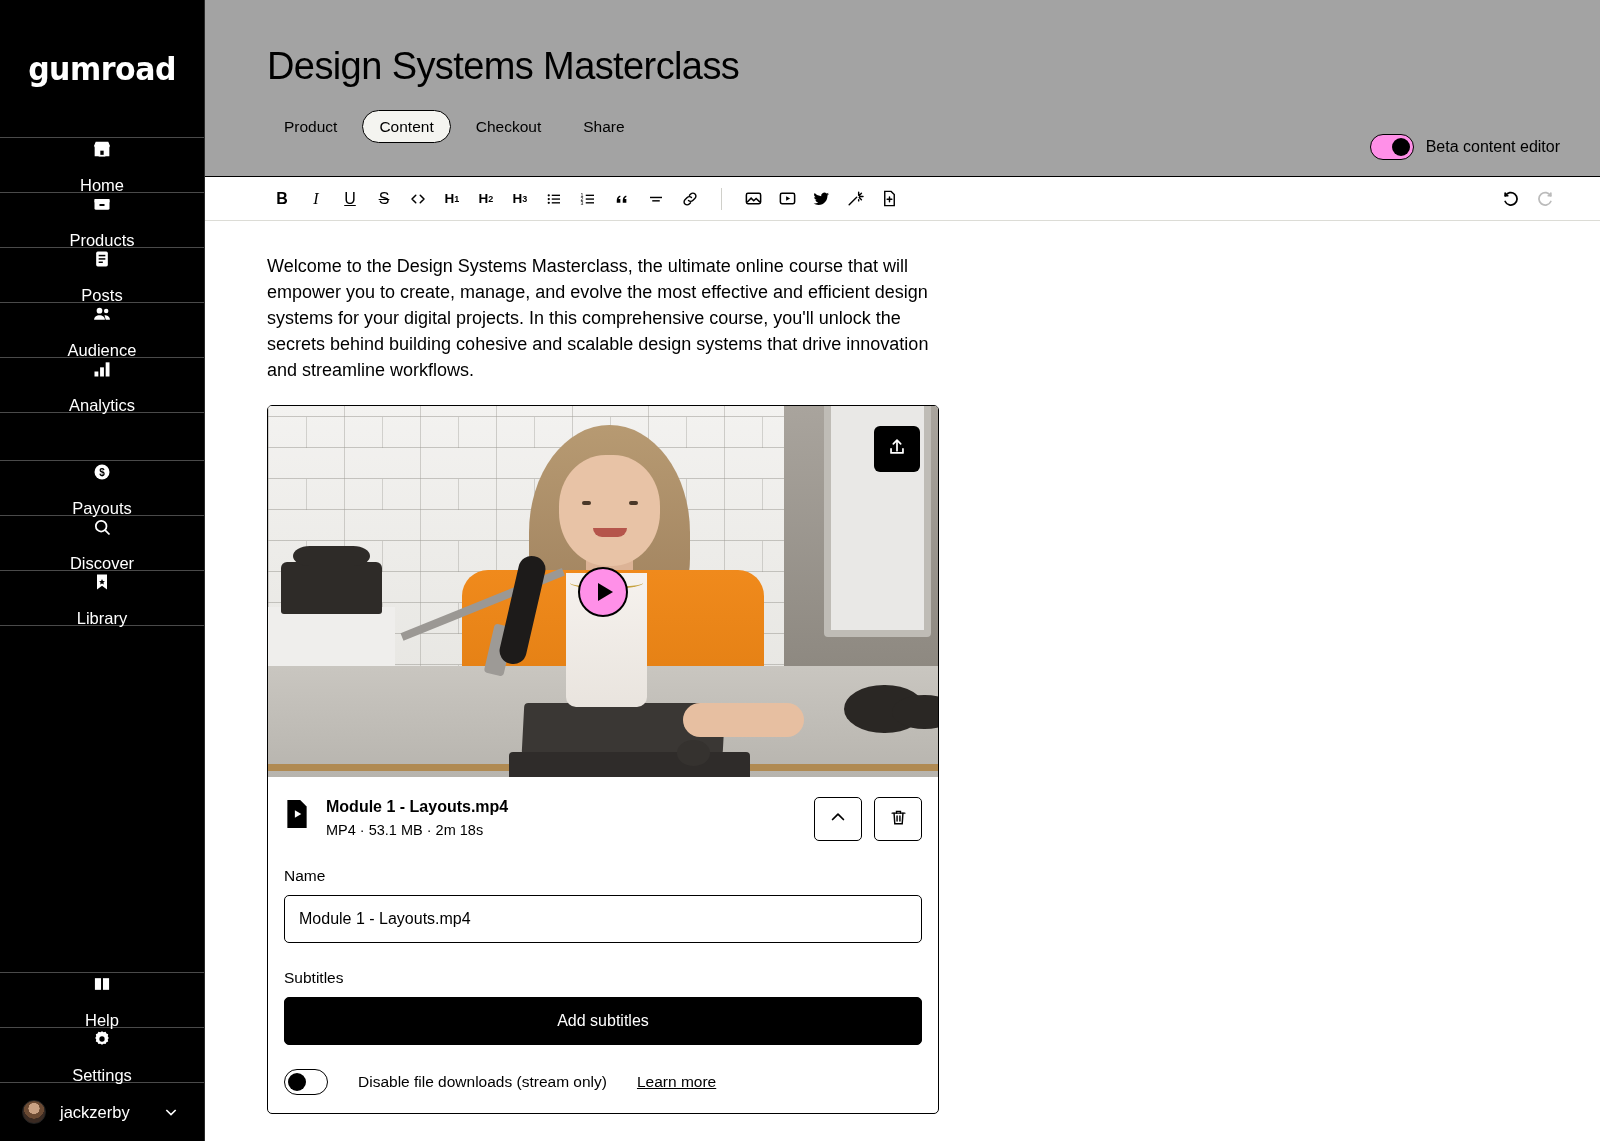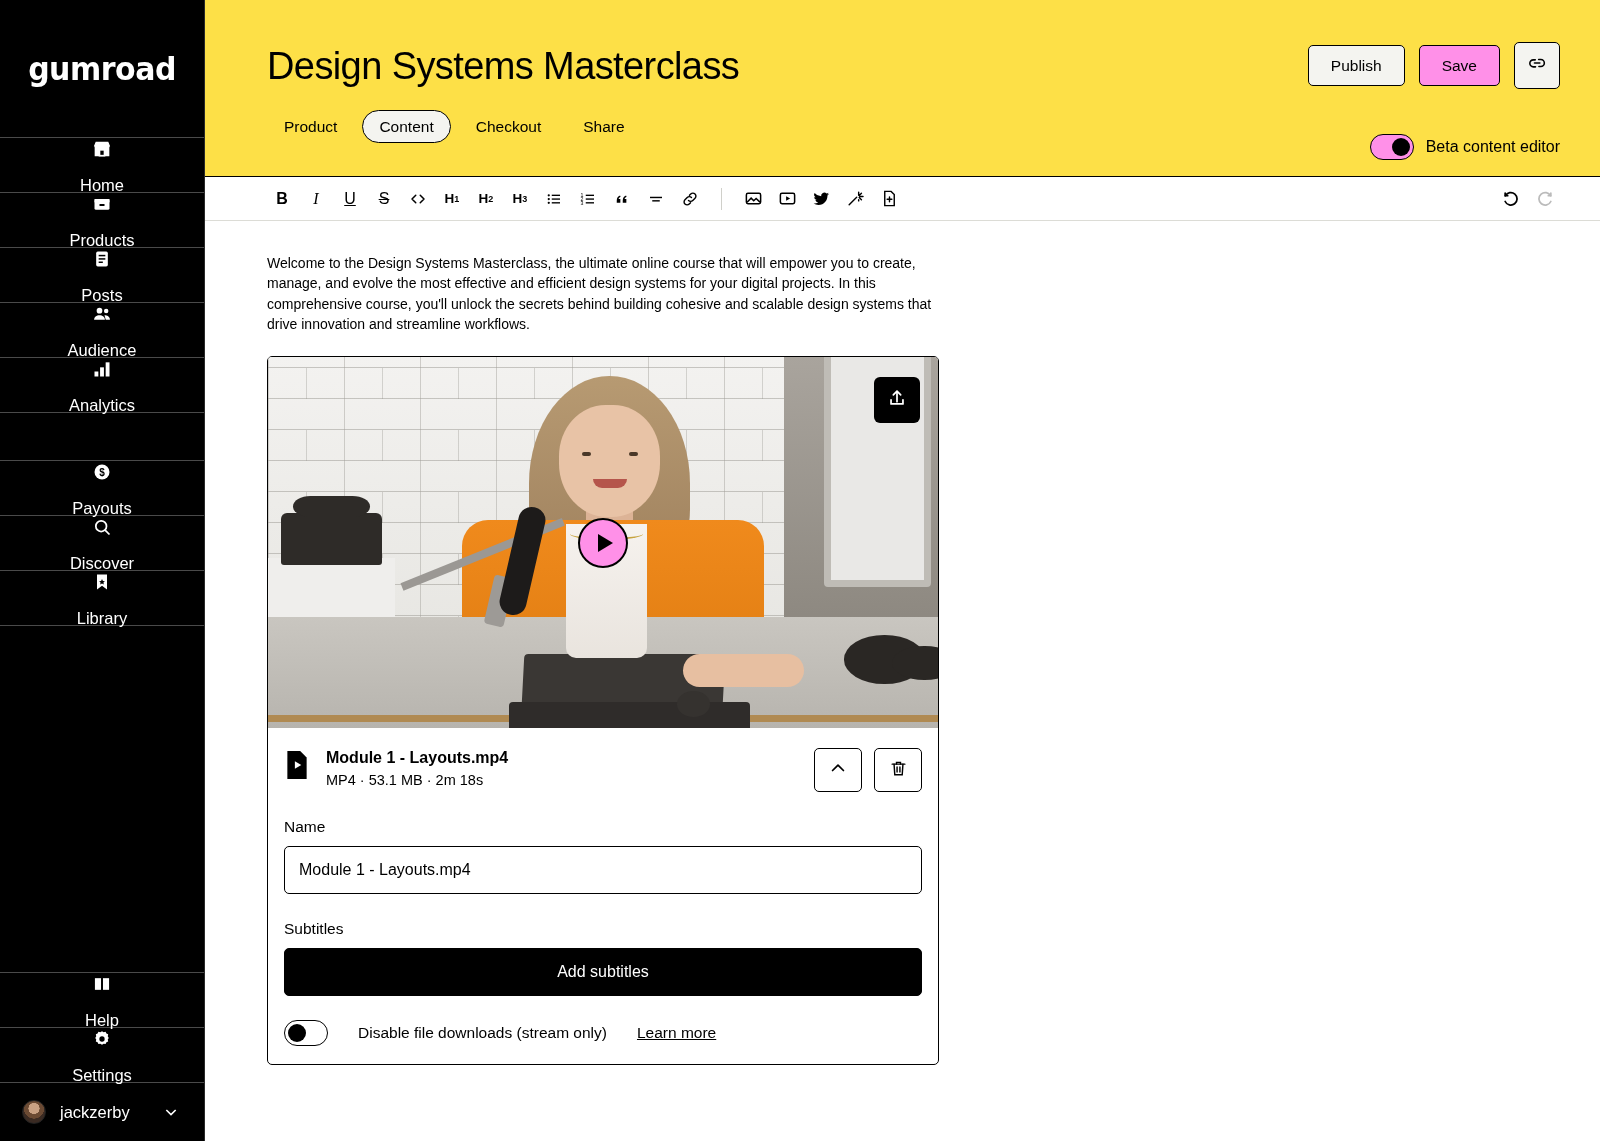--- a/index.html
+++ b/index.html
@@ -47,21 +47,21 @@
   .avatar {
     width: 24px; height: 24px; border-radius: 50%;
     background: radial-gradient(circle at 50% 34%, #c9a183 0 30%, #6b4a33 31% 55%, #3a2a22 56% 100%);
     flex: 0 0 24px; border: 1px solid #222;
   }
   .user-name { font-size: 16.5px; flex: 1 1 auto; }
 
   
   .main { flex: 1 1 auto; height: 1141px; display: flex; flex-direction: column; background: #ffffff; }
   .topbar {
-    background: #fde047;
+    background: #a3a3a3;
     border-bottom: 1px solid #000000;
     padding: 26px 24px 0 62px;
     position: relative;
     flex: 0 0 177px;
   }
   .page-title {
     font-size: 38px; font-weight: 400; letter-spacing: -0.6px;
     color: #000; line-height: 1.2; margin-top: 18px;
   }
   .tabs { display: flex; align-items: center; gap: 8px; margin-top: 20px; }
@@ -110,21 +110,21 @@
   .tool.txt { font-size: 16px; }
   .tool.h { font-size: 13.5px; font-weight: 600; }
   .tool.h sub { font-size: 9px; }
   .tool.disabled { color: #bbbbbb; }
   .tool-sep { width: 1px; height: 22px; background: #d0d0ca; margin: 0 12px; }
   .tool-spring { flex: 1 1 auto; }
 
   
   .doc { flex: 1 1 auto; overflow: hidden; padding: 32px 0 0 62px; background: #fff; }
   .doc-para {
-    width: 672px; font-size: 14px; line-height: 1.45; color: #000;
+    width: 672px; font-size: 18px; line-height: 1.45; color: #000;
   }
   .file-card {
     width: 672px; margin-top: 22px;
     border: 1px solid #000; border-radius: 5px; overflow: hidden; background: #fff;
   }
 
   
   .thumb {
     position: relative; width: 100%; height: 371px; overflow: hidden;
     background: #d8d6d2;
@@ -365,33 +365,20 @@
     <div class="topbar">
       <h1 class="page-title">Design Systems Masterclass</h1>
 
       <div class="tabs">
         <div class="tab">Product</div>
         <div class="tab active">Content</div>
         <div class="tab">Checkout</div>
         <div class="tab">Share</div>
       </div>
 
-      <div class="top-actions">
-        <button class="btn">Publish</button>
-        <button class="btn primary">Save</button>
-        <button class="btn icon-btn">
-          <span>
-            <svg width="20" height="20" viewBox="0 0 24 24" fill="none" stroke="#000" stroke-width="1.9" stroke-linecap="round">
-              <path d="M14 6.5h2.6a4.2 4.2 0 0 1 0 8.4h-2.3"></path>
-              <path d="M10.2 15.4H7.6a4.2 4.2 0 0 1 0-8.4h2.3"></path>
-              <path d="M9 10.8h6.4"></path>
-            </svg>
-          </span>
-        </button>
-      </div>
 
       <div class="beta-row">
         <div class="switch on">
             <span class="knob"></span>
           </div>
         <span class="beta-label">Beta content editor</span>
       </div>
     </div>
 
     <div class="editor-toolbar">

